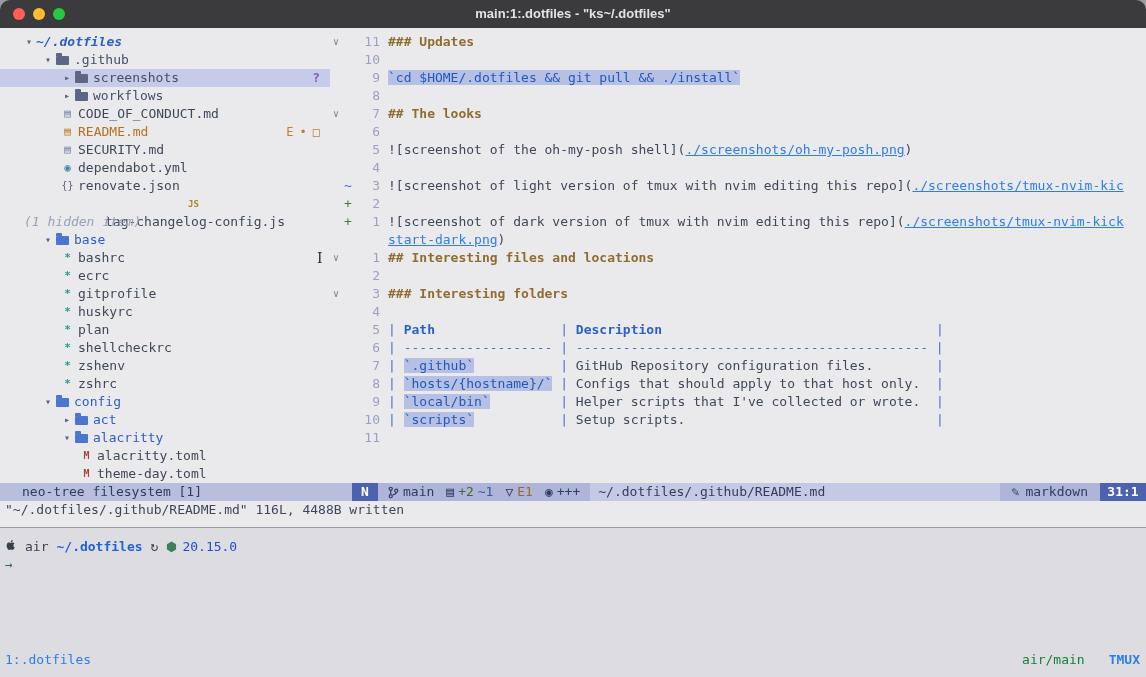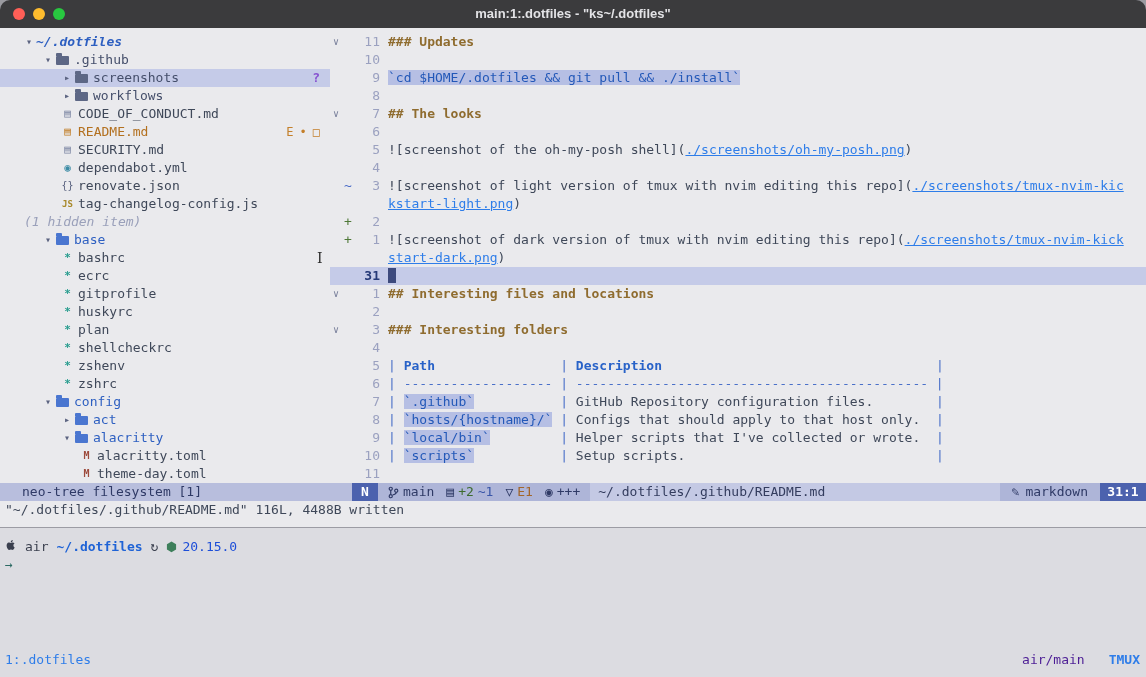--- a/index.html
+++ b/index.html
@@ -66,21 +66,21 @@
   .cmdline{position:absolute;top:473px;left:0;right:0;height:18px;padding-left:5px;color:#3f4859;white-space:pre;}
   
   .prompt{position:absolute;top:10px;left:5px;display:flex;align-items:flex-start;gap:8px;color:#3a3f4e;white-space:pre;}
   .p-dir{color:#1f63d6;font-weight:bold;}
   .p-sync{color:#3a3f4e;}
   .p-node{display:flex;align-items:center;gap:5px;color:#1d4ed8;}
   .prompt-arrow{position:absolute;top:28px;left:5px;color:#2c6a63;}
   .tmuxbar{position:absolute;bottom:8px;left:5px;right:6px;display:flex;justify-content:space-between;align-items:center;}
   .tm-win{color:#2e7de9;}
   .tm-right{display:flex;gap:24px;align-items:center;}
-  .tm-sess{color:#4c1d95;}
+  .tm-sess{color:#15803d;}
   .tm-label{color:#2e7de9;font-weight:bold;}
   svg{display:block;}
 </style>
 </head>
 <body>
 
 <div class="screen">
 
   <div class="titlebar">
     <div class="lights">
@@ -97,21 +97,21 @@
       <div class="tree-pane">
           <div class="trow" style="padding-left: 22px;"><span class="exp">▾</span><span class="lbl root">~/.dotfiles</span></div>
           <div class="trow" style="padding-left: 41px;"><span class="exp">▾</span><span class="fico dim"></span><span class="lbl dird">.github</span></div>
           <div class="trow sel" style="padding-left: 60px;"><span class="exp">▸</span><span class="fico dim"></span><span class="lbl dird">screenshots</span><span class="badges"><span class="b-vio">?</span></span></div>
           <div class="trow" style="padding-left: 60px;"><span class="exp">▸</span><span class="fico dim"></span><span class="lbl dird">workflows</span></div>
           <div class="trow" style="padding-left: 60px;"><span class="fi i-doc">▤</span><span class="lbl file">CODE_OF_CONDUCT.md</span></div>
           <div class="trow" style="padding-left: 60px;"><span class="fi i-rd">▤</span><span class="lbl readme">README.md</span><span class="badges"><span class="b-org">E</span><span class="b-org">•</span><span class="b-org">□</span></span></div>
           <div class="trow" style="padding-left: 60px;"><span class="fi i-doc">▤</span><span class="lbl file">SECURITY.md</span></div>
           <div class="trow" style="padding-left: 60px;"><span class="fi i-yml">◉</span><span class="lbl file">dependabot.yml</span></div>
           <div class="trow" style="padding-left: 60px;"><span class="fi i-json">{}</span><span class="lbl file">renovate.json</span></div>
-          <div class="trow" style="padding-left: 60px;"><span class="fi i-js">JS</span><span class="lbl file">tag-changelog-config.js</span></div>
+          <div class="trow" style="padding-left: 60px; flex-direction: column;"><span class="fi i-js">JS</span><span class="lbl file">tag-changelog-config.js</span></div>
           <div class="trow" style="padding-left: 24px;"><span class="lbl hidden">(1 hidden item)</span></div>
           <div class="trow" style="padding-left: 41px;"><span class="exp">▾</span><span class="fico blu"></span><span class="lbl dir">base</span></div>
           <div class="trow" style="padding-left: 60px;"><span class="fi i-sh">*</span><span class="lbl file">bashrc</span></div>
           <div class="trow" style="padding-left: 60px;"><span class="fi i-sh">*</span><span class="lbl file">ecrc</span></div>
           <div class="trow" style="padding-left: 60px;"><span class="fi i-sh">*</span><span class="lbl file">gitprofile</span></div>
           <div class="trow" style="padding-left: 60px;"><span class="fi i-sh">*</span><span class="lbl file">huskyrc</span></div>
           <div class="trow" style="padding-left: 60px;"><span class="fi i-sh">*</span><span class="lbl file">plan</span></div>
           <div class="trow" style="padding-left: 60px;"><span class="fi i-sh">*</span><span class="lbl file">shellcheckrc</span></div>
           <div class="trow" style="padding-left: 60px;"><span class="fi i-sh">*</span><span class="lbl file">zshenv</span></div>
           <div class="trow" style="padding-left: 60px;"><span class="fi i-sh">*</span><span class="lbl file">zshrc</span></div>
@@ -124,25 +124,23 @@
       <div class="editor-pane">
           <div class="erow"><span class="fold">∨</span><span class="sign"></span><span class="lnum">11</span><span class="ltext"><span class="sg-h">### Updates</span></span></div>
           <div class="erow"><span class="fold"></span><span class="sign"></span><span class="lnum">10</span><span class="ltext"></span></div>
           <div class="erow"><span class="fold"></span><span class="sign"></span><span class="lnum">9</span><span class="ltext"><span class="sg-c">`cd $HOME/.dotfiles &amp;&amp; git pull &amp;&amp; ./install`</span></span></div>
           <div class="erow"><span class="fold"></span><span class="sign"></span><span class="lnum">8</span><span class="ltext"></span></div>
           <div class="erow"><span class="fold">∨</span><span class="sign"></span><span class="lnum">7</span><span class="ltext"><span class="sg-h">## The looks</span></span></div>
           <div class="erow"><span class="fold"></span><span class="sign"></span><span class="lnum">6</span><span class="ltext"></span></div>
           <div class="erow"><span class="fold"></span><span class="sign"></span><span class="lnum">5</span><span class="ltext"><span class="sg-n">![screenshot of the oh-my-posh shell](</span><span class="sg-l">./screenshots/oh-my-posh.png</span><span class="sg-n">)</span></span></div>
           <div class="erow"><span class="fold"></span><span class="sign"></span><span class="lnum">4</span><span class="ltext"></span></div>
           <div class="erow"><span class="fold"></span><span class="sign chg">~</span><span class="lnum">3</span><span class="ltext"><span class="sg-n">![screenshot of light version of tmux with nvim editing this repo](</span><span class="sg-l">./screenshots/tmux-nvim-kic</span></span></div>
-          <div class="erow"><span class="fold"></span><span class="sign"></span><span class="lnum"></span><span class="ltext"><span class="sg-l">kstart-light.png</span><span class="sg-n">)</span></span></div>
           <div class="erow"><span class="fold"></span><span class="sign add">+</span><span class="lnum">2</span><span class="ltext"></span></div>
           <div class="erow"><span class="fold"></span><span class="sign add">+</span><span class="lnum">1</span><span class="ltext"><span class="sg-n">![screenshot of dark version of tmux with nvim editing this repo](</span><span class="sg-l">./screenshots/tmux-nvim-kick</span></span></div>
           <div class="erow"><span class="fold"></span><span class="sign"></span><span class="lnum"></span><span class="ltext"><span class="sg-l">start-dark.png</span><span class="sg-n">)</span></span></div>
-          <div class="erow cl"><span class="fold"></span><span class="sign"></span><span class="lnum cur">31</span><span class="ltext"><span class="cursor"></span></span></div>
           <div class="erow"><span class="fold">∨</span><span class="sign"></span><span class="lnum">1</span><span class="ltext"><span class="sg-h">## Interesting files and locations</span></span></div>
           <div class="erow"><span class="fold"></span><span class="sign"></span><span class="lnum">2</span><span class="ltext"></span></div>
           <div class="erow"><span class="fold">∨</span><span class="sign"></span><span class="lnum">3</span><span class="ltext"><span class="sg-h">### Interesting folders</span></span></div>
           <div class="erow"><span class="fold"></span><span class="sign"></span><span class="lnum">4</span><span class="ltext"></span></div>
           <div class="erow"><span class="fold"></span><span class="sign"></span><span class="lnum">5</span><span class="ltext"><span class="sg-tp">| </span><span class="sg-th">Path</span><span class="sg-n">                </span><span class="sg-tp">| </span><span class="sg-th">Description</span><span class="sg-n">                                   </span><span class="sg-tp">|</span></span></div>
           <div class="erow"><span class="fold"></span><span class="sign"></span><span class="lnum">6</span><span class="ltext"><span class="sg-tp">| ------------------- | --------------------------------------------- |</span></span></div>
           <div class="erow"><span class="fold"></span><span class="sign"></span><span class="lnum">7</span><span class="ltext"><span class="sg-tp">| </span><span class="sg-c">`.github`</span><span class="sg-n">           </span><span class="sg-tp">| </span><span class="sg-n">GitHub Repository configuration files.</span><span class="sg-n">        </span><span class="sg-tp">|</span></span></div>
           <div class="erow"><span class="fold"></span><span class="sign"></span><span class="lnum">8</span><span class="ltext"><span class="sg-tp">| </span><span class="sg-c">`hosts/{hostname}/`</span><span class="sg-n"> </span><span class="sg-tp">| </span><span class="sg-n">Configs that should apply to that host only.</span><span class="sg-n">  </span><span class="sg-tp">|</span></span></div>
           <div class="erow"><span class="fold"></span><span class="sign"></span><span class="lnum">9</span><span class="ltext"><span class="sg-tp">| </span><span class="sg-c">`local/bin`</span><span class="sg-n">         </span><span class="sg-tp">| </span><span class="sg-n">Helper scripts that I've collected or wrote.</span><span class="sg-n">  </span><span class="sg-tp">|</span></span></div>
           <div class="erow"><span class="fold"></span><span class="sign"></span><span class="lnum">10</span><span class="ltext"><span class="sg-tp">| </span><span class="sg-c">`scripts`</span><span class="sg-n">           </span><span class="sg-tp">| </span><span class="sg-n">Setup scripts.</span><span class="sg-n">                                </span><span class="sg-tp">|</span></span></div>

